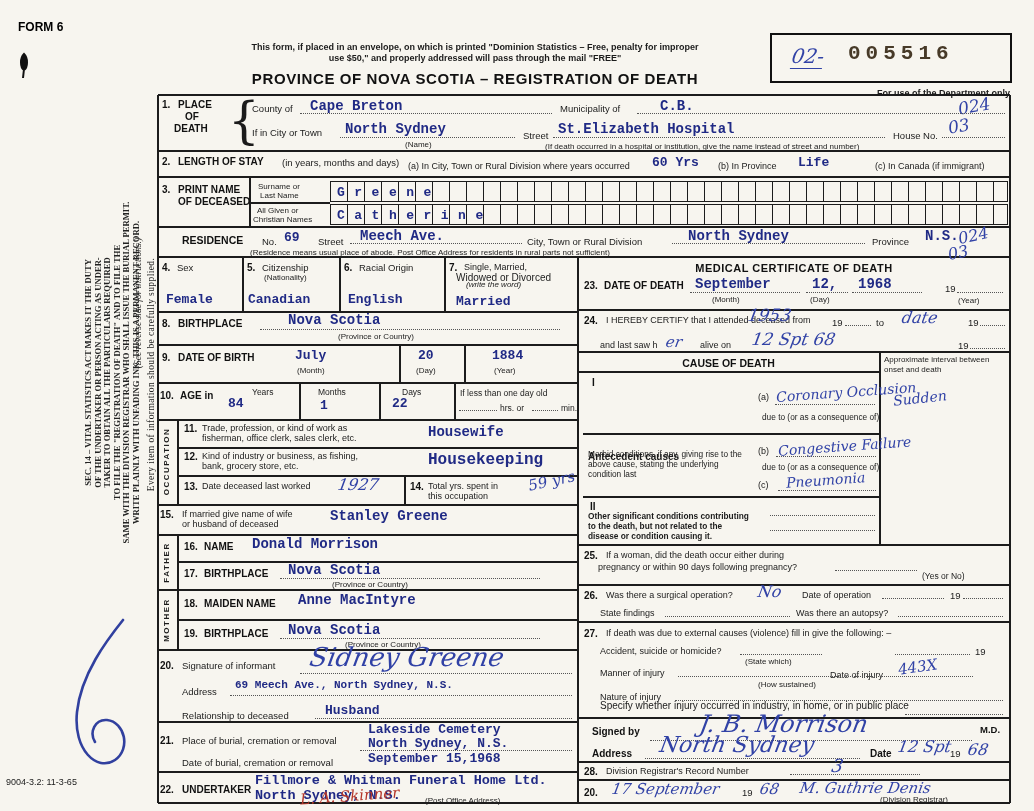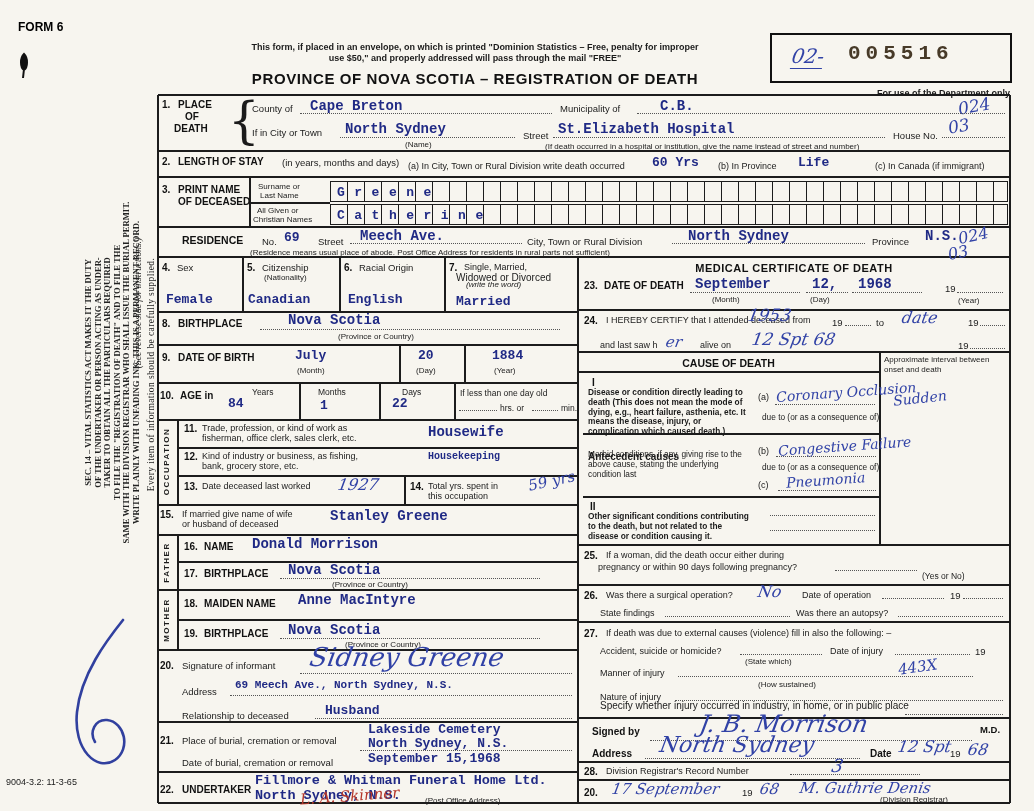--- a/index.html
+++ b/index.html
@@ -97,21 +97,21 @@
   <div class="lbl" style="left:523px;top:130px">Street</div>
   <div class="typed" style="left:558px;top:121px;font-size:14px">St.Elizabeth Hospital</div>
   <div class="lead" style="left:553px;top:137px;width:332px"></div>
   <div class="lbl" style="left:893px;top:130px">House No.</div>
   <div class="lead" style="left:942px;top:137px;width:63px"></div>
   <div class="sm" style="left:545px;top:142px">(If death occurred in a hospital or institution, give the name instead of street and number)</div>
 
   <div class="num" style="left:162px;top:156px">2.</div>
   <div class="num" style="left:178px;top:156px">LENGTH OF STAY</div>
   <div class="lbl" style="left:282px;top:157px">(in years, months and days)</div>
-  <div class="lbl" style="left:408px;top:161px;font-size:9px">(a) In City, Town or Rural Division write death occurred</div>
+  <div class="lbl" style="left:408px;top:161px;font-size:9px">(a) In City, Town or Rural Division where years occurred</div>
   <div class="typed" style="left:652px;top:155px">60 Yrs</div>
   <div class="lbl" style="left:718px;top:161px;font-size:9px">(b) In Province</div>
   <div class="typed" style="left:798px;top:155px">Life</div>
   <div class="lbl" style="left:875px;top:161px;font-size:9px">(c) In Canada (if immigrant)</div>
 
   <div class="num" style="left:162px;top:184px">3.</div>
   <div class="num" style="left:178px;top:184px">PRINT NAME</div>
   <div class="num" style="left:178px;top:196px">OF DECEASED</div>
   <div class="sm" style="left:258px;top:182px">Surname or</div>
   <div class="sm" style="left:260px;top:191px">Last Name</div>
@@ -183,21 +183,21 @@
   <div class="sm" style="left:561px;top:403px;font-size:8.5px">min.</div>
 
   <div class="vlab" style="left:162px;top:503px;width:83px">OCCUPATION</div>
   <div class="num" style="left:184px;top:423px">11.</div>
   <div class="lbl" style="left:202px;top:423px;font-size:9px">Trade, profession, or kind of work as</div>
   <div class="lbl" style="left:202px;top:433px;font-size:9px">fisherman, office clerk, sales clerk, etc.</div>
   <div class="typed" style="left:428px;top:424px;font-size:14px">Housewife</div>
   <div class="num" style="left:184px;top:451px">12.</div>
   <div class="lbl" style="left:202px;top:451px;font-size:9px">Kind of industry or business, as fishing,</div>
   <div class="lbl" style="left:202px;top:461px;font-size:9px">bank, grocery store, etc.</div>
-  <div class="typed" style="left:428px;top:451px;font-size:10px">Housekeeping</div>
+  <div class="typed" style="left:428px;top:451px;font-size:16px">Housekeeping</div>
   <div class="num" style="left:184px;top:481px">13.</div>
   <div class="lbl" style="left:202px;top:481px;font-size:9px">Date deceased last worked</div>
   <div class="hand" style="left:338px;top:475px;font-size:16px">1927</div>
   <div class="num" style="left:410px;top:481px">14.</div>
   <div class="lbl" style="left:428px;top:481px;font-size:9px">Total yrs. spent in</div>
   <div class="lbl" style="left:428px;top:491px;font-size:9px">this occupation</div>
   <div class="hand" style="left:528px;top:472px;font-size:15px;transform:rotate(-12deg)">59 yrs</div>
 
   <div class="num" style="left:160px;top:509px">15.</div>
   <div class="lbl" style="left:182px;top:509px;font-size:9px">If married give name of wife</div>
@@ -278,21 +278,20 @@
   <div class="lbl" style="left:600px;top:340px;font-size:9px">and last saw h</div>
   <div class="hand" style="left:666px;top:333px">er</div>
   <div class="lbl" style="left:700px;top:340px;font-size:9px">alive on</div>
   <div class="hand" style="left:752px;top:329px;font-size:17px">12 Spt 68</div>
   <div class="lbl" style="left:958px;top:340px">19</div>
   <div class="lead" style="left:970px;top:348px;width:35px"></div>
 
   <div class="abs b" style="left:578px;top:357px;width:301px;text-align:center;font-size:10.5px;color:#111">CAUSE OF DEATH</div>
   <div class="para" style="left:884px;top:355px;width:122px;text-align:left;font-size:8px">Approximate interval between onset and death</div>
   <div class="num" style="left:592px;top:377px">I</div>
-  <div class="para b" style="left:588px;top:388px;width:166px">Disease or condition directly leading to death (This does not mean the mode of dying, e.g., heart failure, asthenia, etc. It means the disease, injury, or complication which caused death.)</div>
   <div class="lbl" style="left:758px;top:392px;font-size:9px">(a)</div>
   <div class="hand" style="left:776px;top:384px;font-size:14px;transform:rotate(-4deg)">Coronary Occlusion</div>
   <div class="lead" style="left:775px;top:404px;width:100px"></div>
   <div class="lbl" style="left:762px;top:412px;font-size:8.3px">due to (or as a consequence of)</div>
   <div class="hand" style="left:893px;top:390px;font-size:14px;transform:rotate(-6deg)">Sudden</div>
   <div class="para b" style="left:588px;top:452px;width:160px;font-size:10px">Antecedent causes</div>
   <div class="para" style="left:588px;top:450px;width:160px">Morbid conditions, if any, giving rise to the above cause, stating the underlying condition last</div>
   <div class="lbl" style="left:758px;top:446px;font-size:9px">(b)</div>
   <div class="hand" style="left:778px;top:438px;font-size:14px;transform:rotate(-4deg)">Congestive Failure</div>
   <div class="lead" style="left:776px;top:456px;width:100px"></div>
@@ -317,25 +316,25 @@
   <div class="lbl" style="left:802px;top:590px;font-size:9px">Date of operation</div>
   <div class="lead" style="left:882px;top:598px;width:62px"></div>
   <div class="lbl" style="left:950px;top:590px">19</div>
   <div class="lead" style="left:963px;top:598px;width:40px"></div>
   <div class="lbl" style="left:600px;top:608px;font-size:9px">State findings</div>
   <div class="lead" style="left:665px;top:616px;width:125px"></div>
   <div class="lbl" style="left:796px;top:608px;font-size:9px">Was there an autopsy?</div>
   <div class="lead" style="left:898px;top:616px;width:105px"></div>
 
   <div class="num" style="left:584px;top:628px">27.</div>
-  <div class="lbl" style="left:606px;top:628px;font-size:9px">If death was due to external causes (violence) fill in also the following: –</div>
+  <div class="lbl" style="left:606px;top:628px;font-size:9px">If death was due to external causes (violence) fill in give the following: –</div>
   <div class="lbl" style="left:600px;top:646px;font-size:9px">Accident, suicide or homicide?</div>
   <div class="lead" style="left:740px;top:654px;width:82px"></div>
   <div class="sm" style="left:745px;top:657px">(State which)</div>
-  <div class="lbl" style="left:830px;top:646px;font-size:9px">Date of injury</div>
+  <div class="lbl" style="left:830px;top:670px;font-size:9px">Date of injury</div>
   <div class="lead" style="left:895px;top:654px;width:75px"></div>
   <div class="lbl" style="left:975px;top:646px">19</div>
   <div class="lbl" style="left:600px;top:668px;font-size:9px">Manner of injury</div>
   <div class="lead" style="left:678px;top:676px;width:295px"></div>
   <div class="hand" style="left:898px;top:658px;font-size:15px;transform:rotate(-8deg)">443X</div>
   <div class="sm" style="left:758px;top:680px">(How sustained)</div>
   <div class="lbl" style="left:600px;top:692px;font-size:9px">Nature of injury</div>
   <div class="lead" style="left:675px;top:700px;width:328px"></div>
   <div class="lbl" style="left:600px;top:700px;font-size:10px">Specify whether injury occurred in industry, in home, or in public place</div>
   <div class="lead" style="left:905px;top:714px;width:98px"></div>

